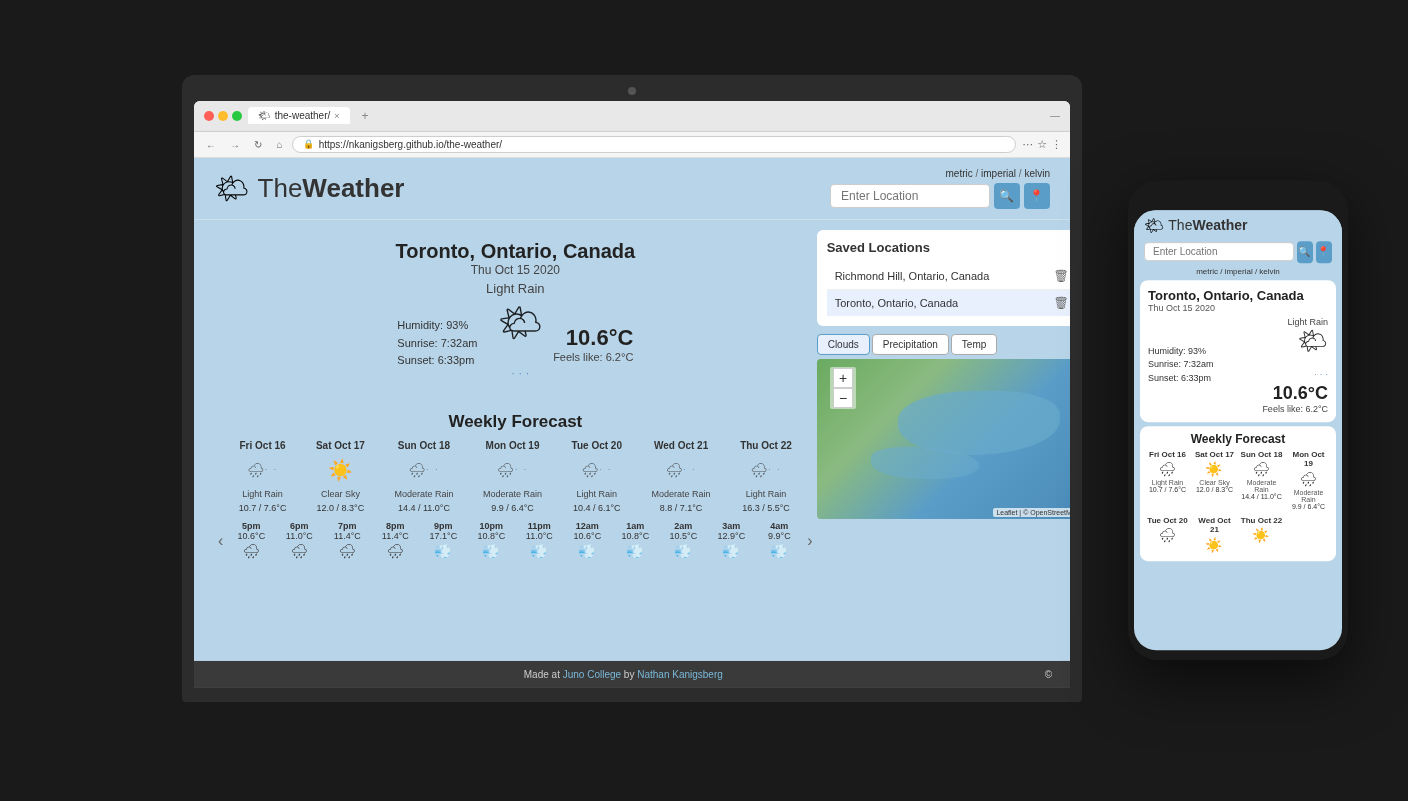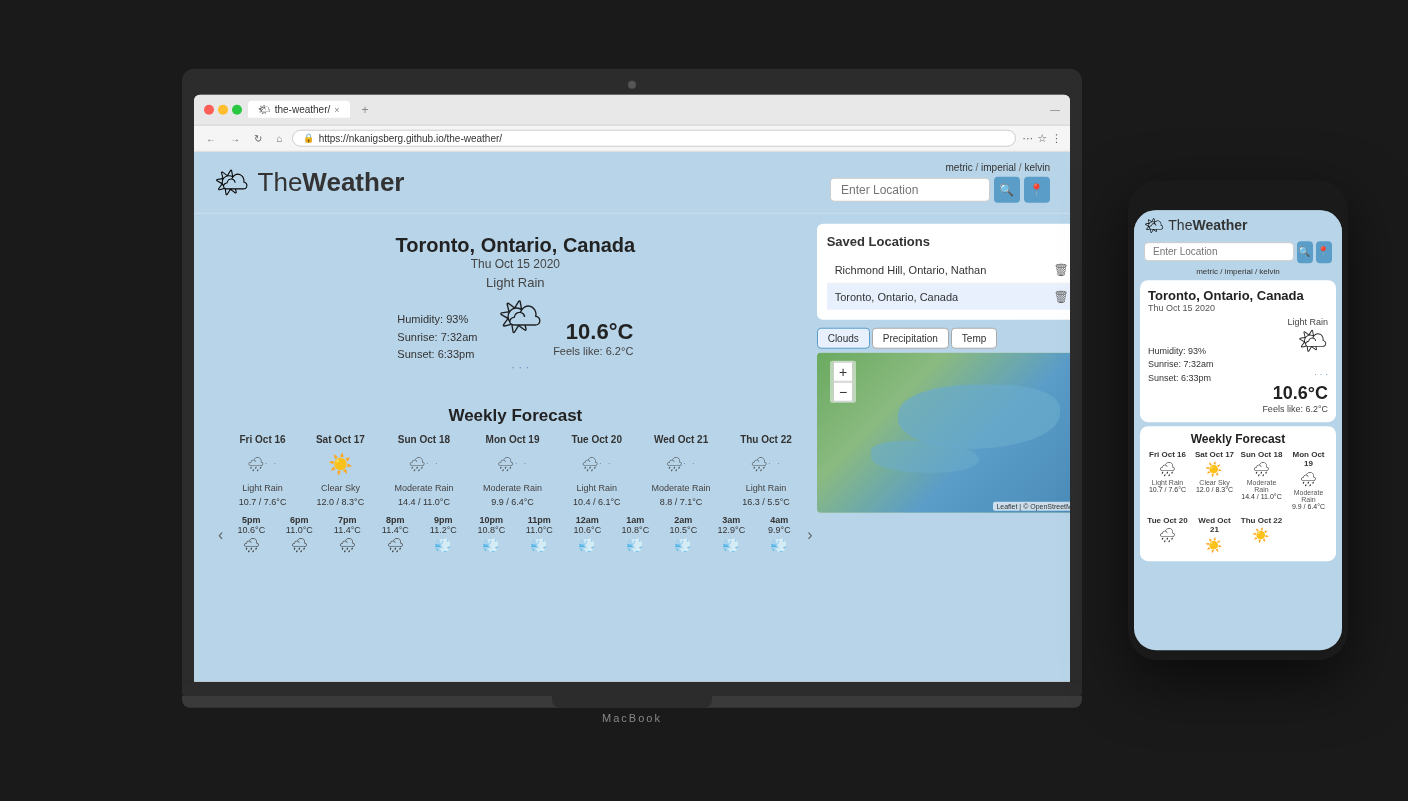--- a/index.html
+++ b/index.html
@@ -851,21 +851,21 @@
     <div class="hourly-temp">11.4°C</div>
     <div class="hourly-icon">🌧</div>
   </div>
                         <div class="hourly-item">
     <div class="hourly-time">8pm</div>
     <div class="hourly-temp">11.4°C</div>
     <div class="hourly-icon">🌧</div>
   </div>
                         <div class="hourly-item">
     <div class="hourly-time">9pm</div>
-    <div class="hourly-temp">11.2°C</div>
+    <div class="hourly-temp">17.1°C</div>
     <div class="hourly-icon">💨</div>
   </div>
                         <div class="hourly-item">
     <div class="hourly-time">10pm</div>
     <div class="hourly-temp">10.8°C</div>
     <div class="hourly-icon">💨</div>
   </div>
                         <div class="hourly-item">
     <div class="hourly-time">11pm</div>
     <div class="hourly-temp">11.0°C</div>
@@ -901,21 +901,21 @@
                   </div>
                 </div>
               </div>
 
               <div class="weather-right">
 
                 <div class="saved-locations">
                   <div class="saved-title">Saved Locations</div>
                   <div id="saved-items-container">
                       <div class="saved-item">
-    <span>Richmond Hill, Ontario, Nathan</span>
+    <span>Richmond Hill, Ontario, Canada</span>
     <button class="delete-btn">🗑</button>
   </div>
                       <div class="saved-item active">
     <span>Toronto, Ontario, Canada</span>
     <button class="delete-btn">🗑</button>
   </div>
                     </div>
                 </div>
 
                 <div>
@@ -933,29 +933,29 @@
                         <div class="map-zoom-btn">+</div>
                         <div class="map-zoom-btn">−</div>
                       </div>
                       <div class="map-leaflet-attr">Leaflet | © OpenStreetMap</div>
                     </div>
                   </div>
                 </div>
               </div>
             </div>
 
+            <div class="weather-footer">
+              <span>Made at </span><a>Juno College</a><span> by </span><a>Nathan Kanigsberg</a>
+              <span style="float:right;margin-right:10px">©</span>
+            </div>
           </div>
         </div>
       </div>
     </div>
     <div class="macbook-bottom"></div>
-    <div class="macbook-base">
-      <div class="macbook-notch"></div>
-      <span class="macbook-label">MacBook</span>
-    </div>
   </div>
 
   <div class="phone">
     <div class="phone-outer">
       <div class="phone-notch"></div>
       <div class="phone-screen">
 
         <div class="phone-weather-header">
           <div class="phone-logo">
             <span>🌤</span>

